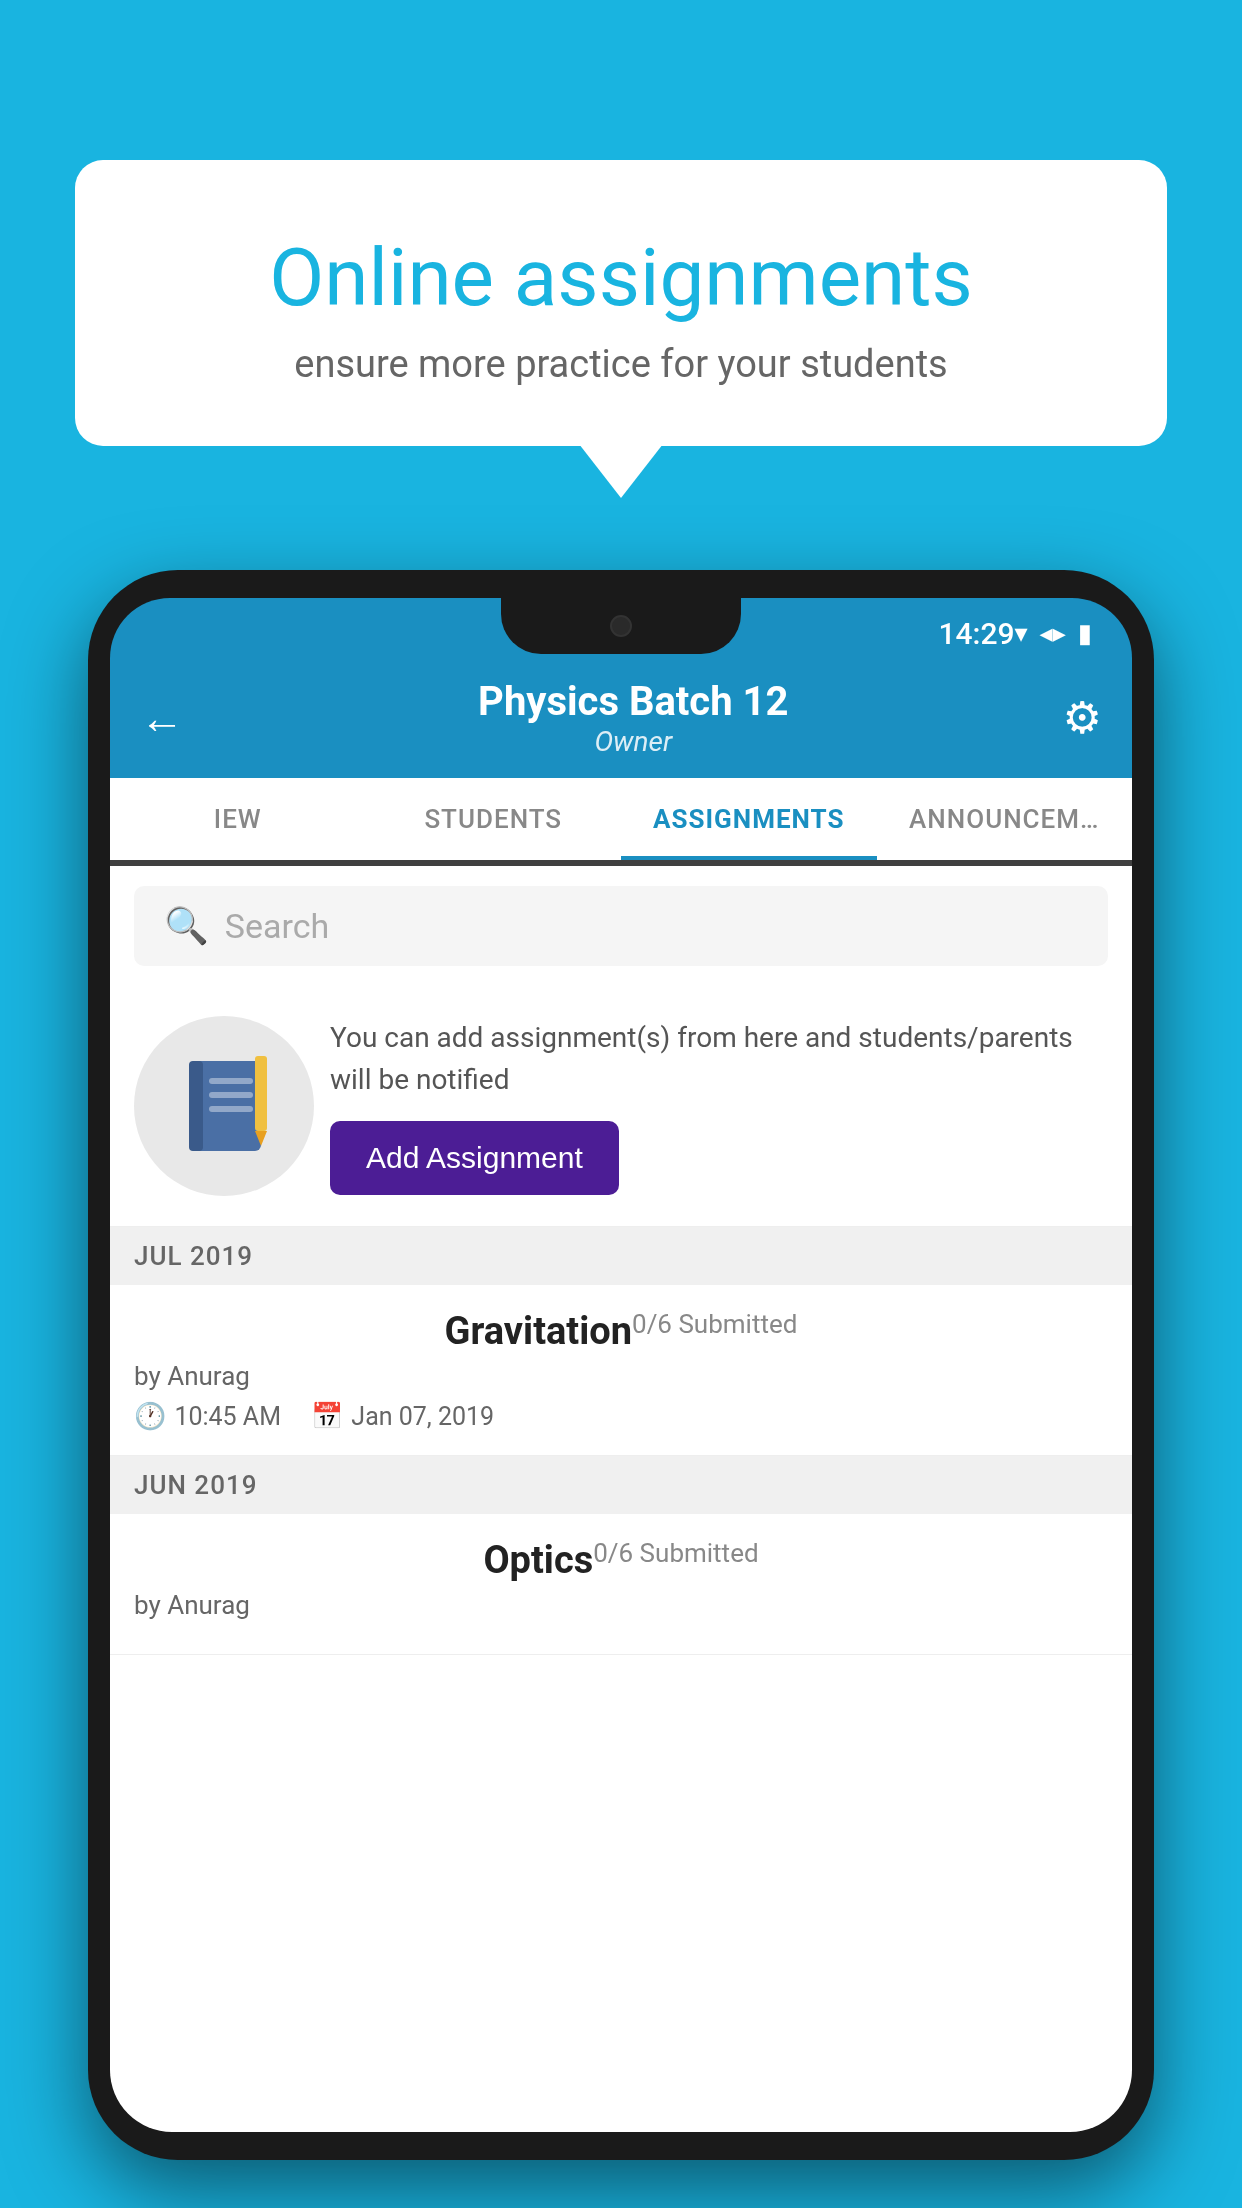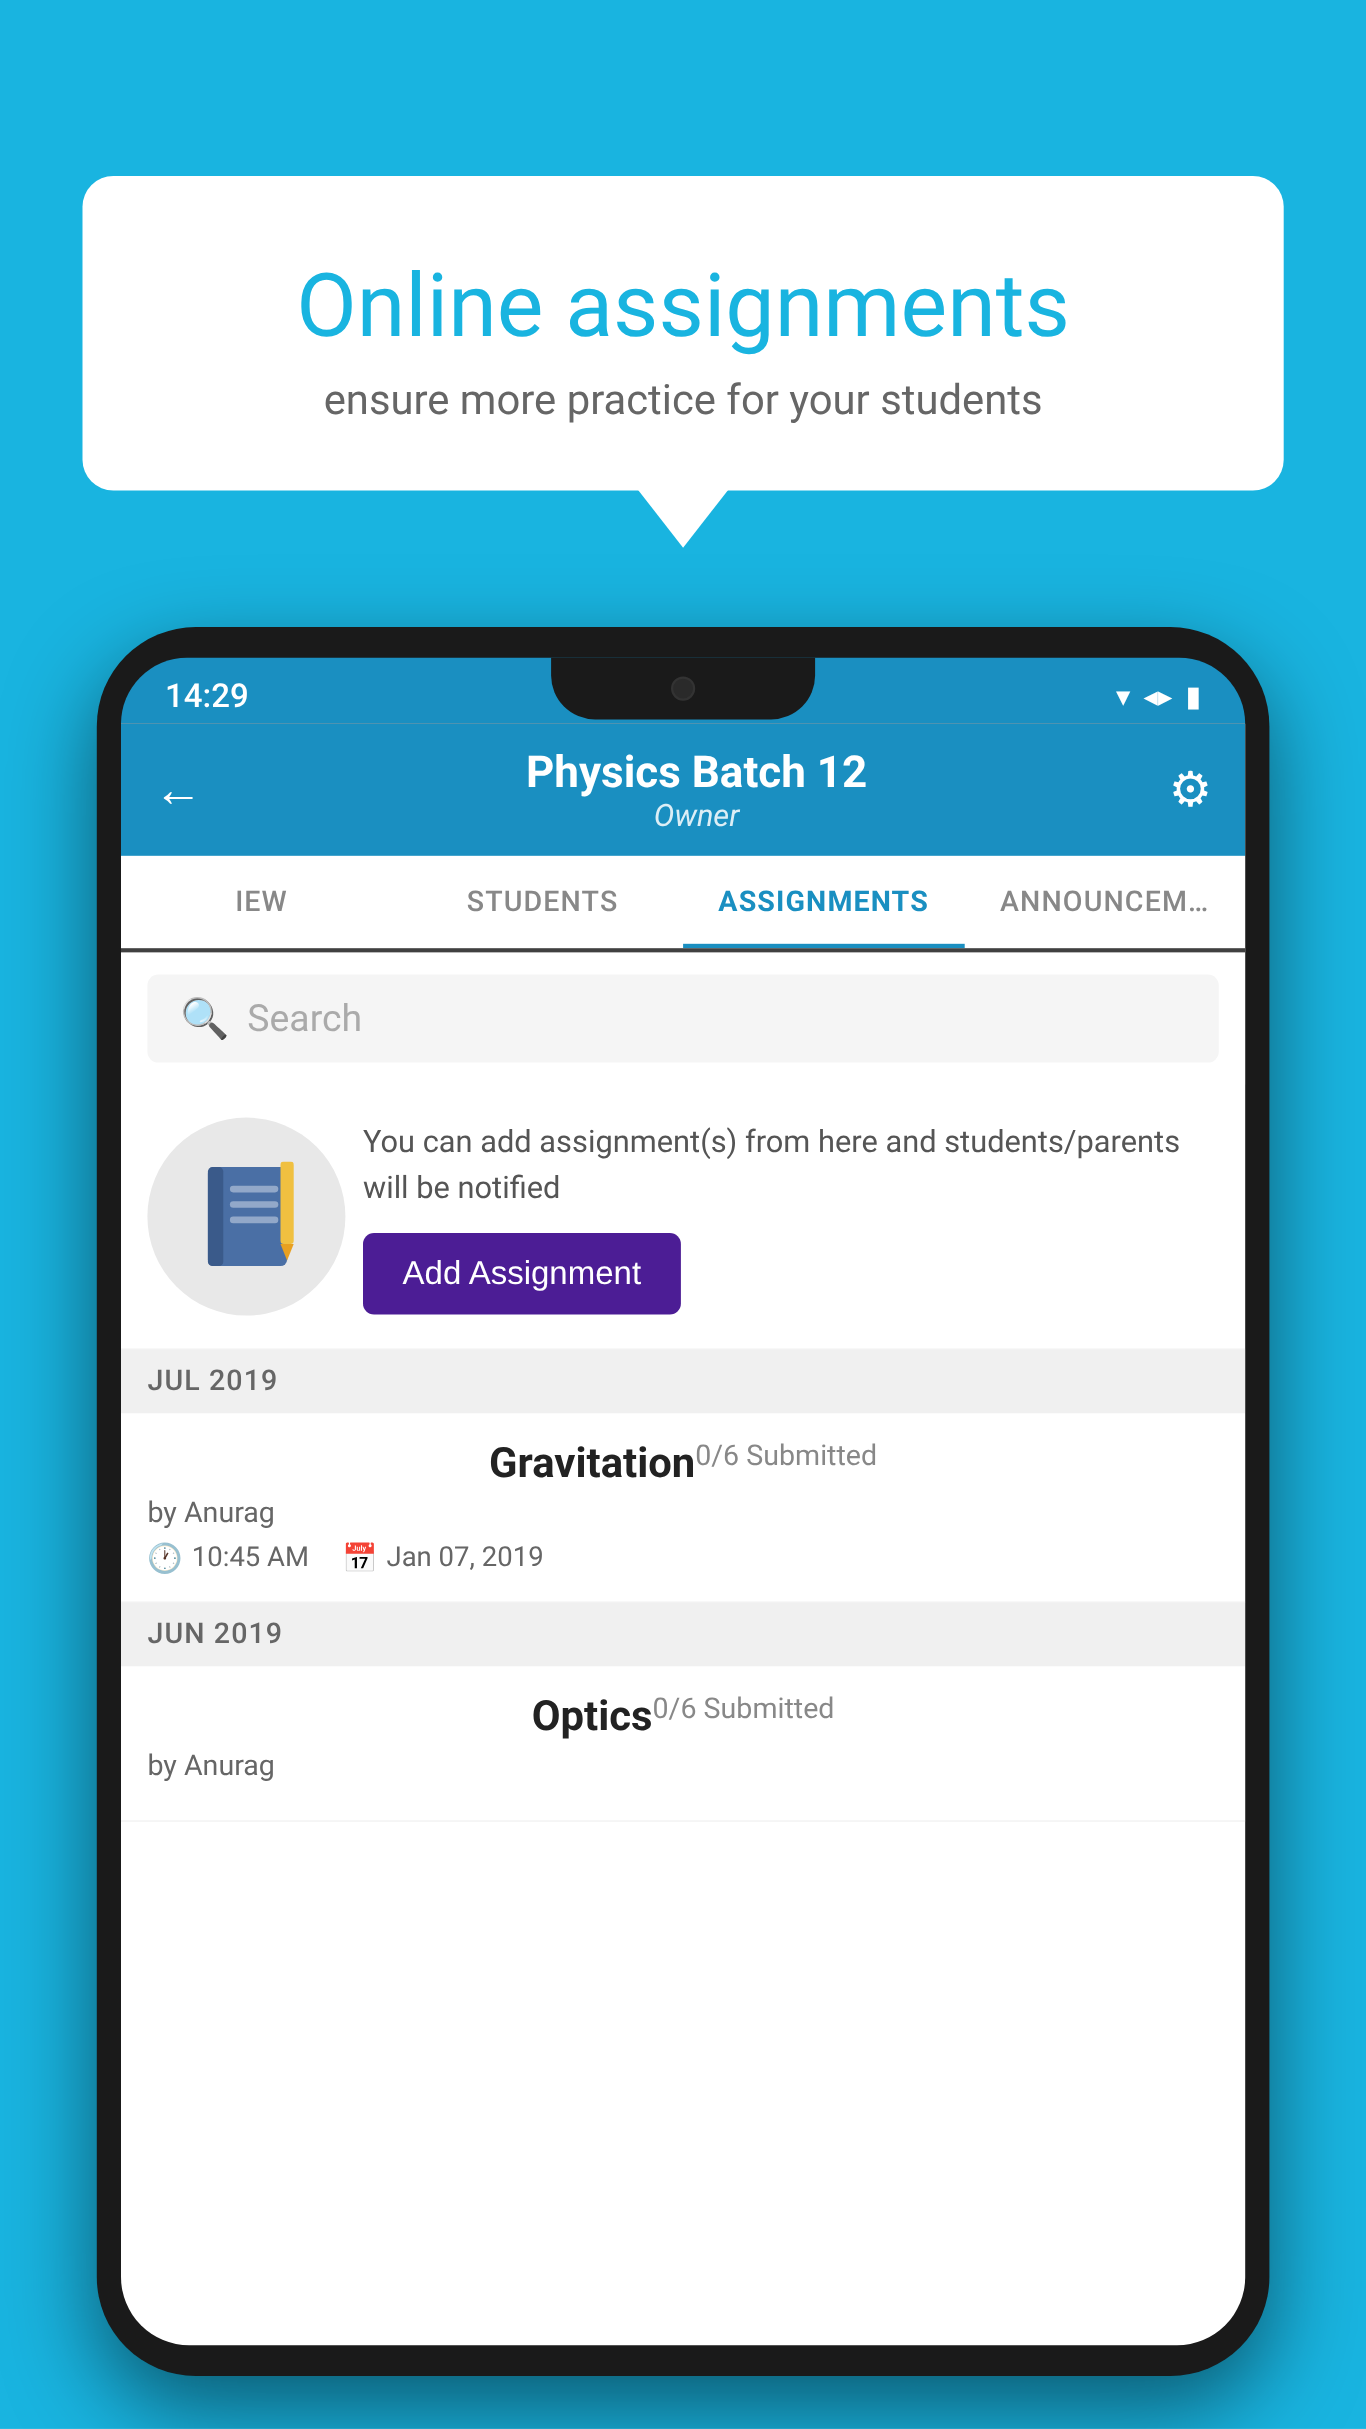--- a/index.html
+++ b/index.html
@@ -91,21 +91,21 @@
       border: 2px solid #333;
     }
 
     
     .status-bar {
       background: #1a8fc1;
       height: 60px;
       border-radius: 62px 62px 0 0;
       display: flex;
       align-items: center;
-      justify-content: space-between;
+      justify-content: flex-end;
       padding: 0 40px;
       padding-top: 10px;
     }
     .status-time {
       color: white;
       font-size: 30px;
       font-weight: 500;
     }
     .status-icons {
       display: flex;
@@ -156,21 +156,21 @@
     }
     .app-bar-settings {
       color: white;
       font-size: 44px;
     }
 
     
     .tabs {
       display: flex;
       background: white;
-      border-bottom: 4px solid #404040;
+      border-bottom: 6px solid #404040;
       height: 88px;
       overflow: hidden;
     }
     .tab {
       flex: 1;
       display: flex;
       align-items: center;
       justify-content: center;
       font-size: 26px;
       font-weight: 500;

